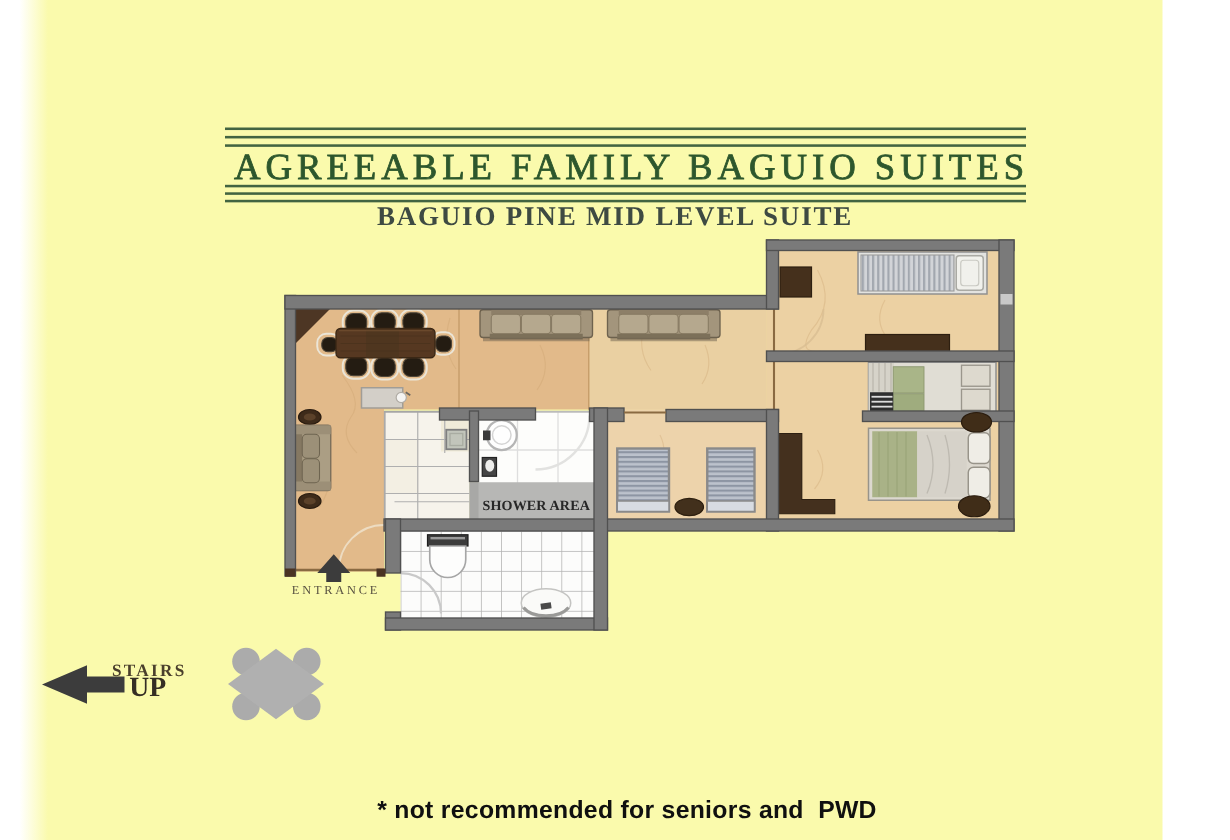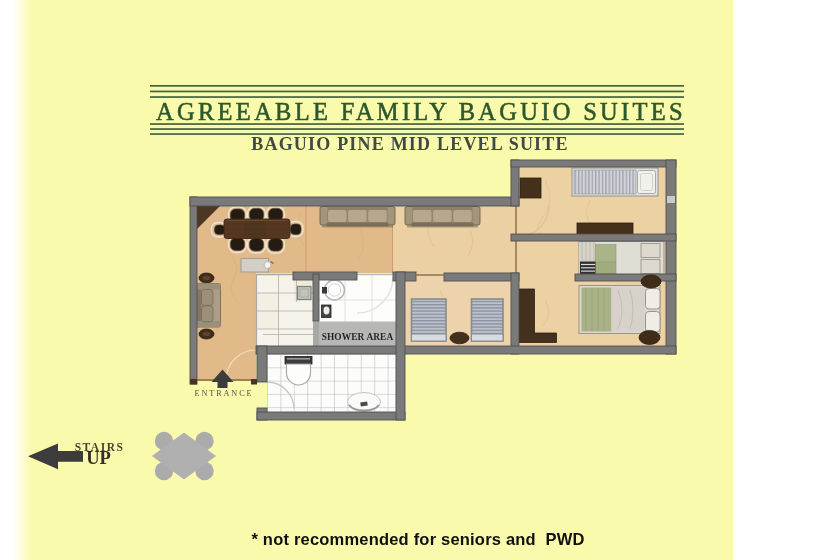--- a/index.html
+++ b/index.html
@@ -1,17 +1,17 @@
 <!DOCTYPE html>
 <html><head>
 <meta charset="utf-8">
 <style>
 html,body{margin:0;padding:0;}
 body{width:820px;height:560px;overflow:hidden;font-family:"Liberation Serif",serif;}
-#wrap{position:relative;width:733px;height:560px;background:linear-gradient(90deg,#ffffff 0px,#ffffff 13px,#fafaac 32px,#fafaac 778px,#ffffff 795px,#ffffff 820px);}
+#wrap{position:relative;width:733px;height:560px;background:linear-gradient(90deg,#ffffff 0px,#ffffff 13px,#fafaac 32px,#fafaac 778px,#ffffff 795px,#ffffff 820px);padding-left:42px;}
 svg{position:absolute;left:0;top:0;}
 </style>
 </head>
 <body>
 <div id="wrap">
 <svg width="820" height="560" viewBox="0 0 820 560">
 <defs>
 <pattern id="tile1" width="13.4" height="13.3" patternUnits="userSpaceOnUse" patternTransform="translate(267,354)">
   <rect width="13.4" height="13.3" fill="#FCFCFB"></rect>
   <path d="M13.4 0 H0 V13.3" fill="none" stroke="#B2B2B2" stroke-width="1"></path>

